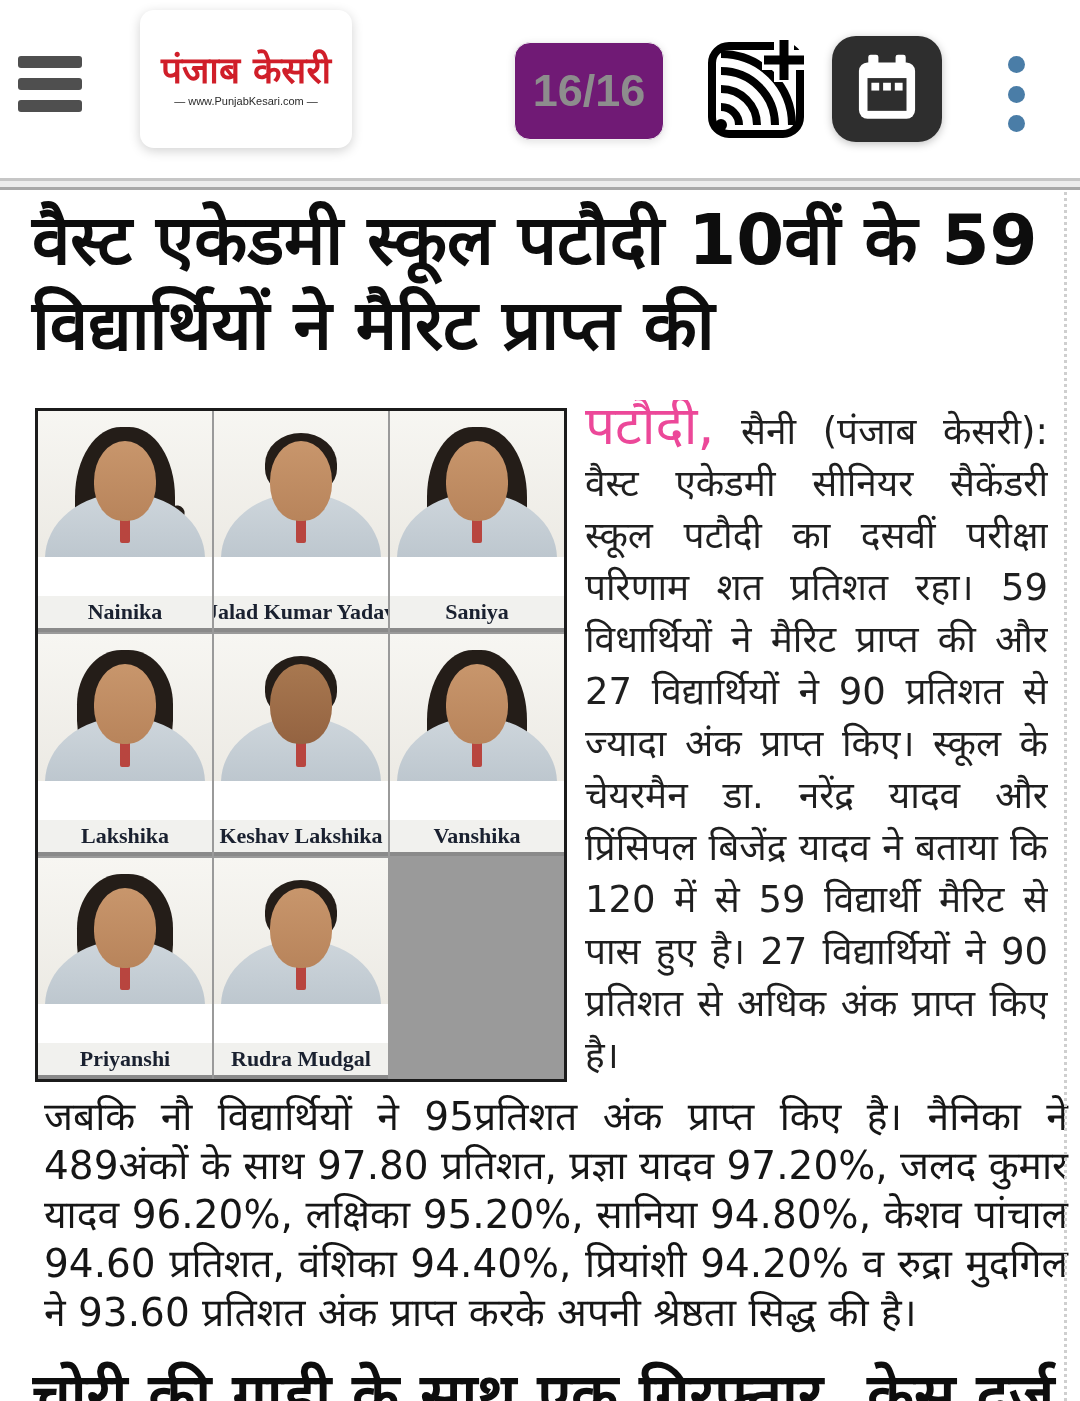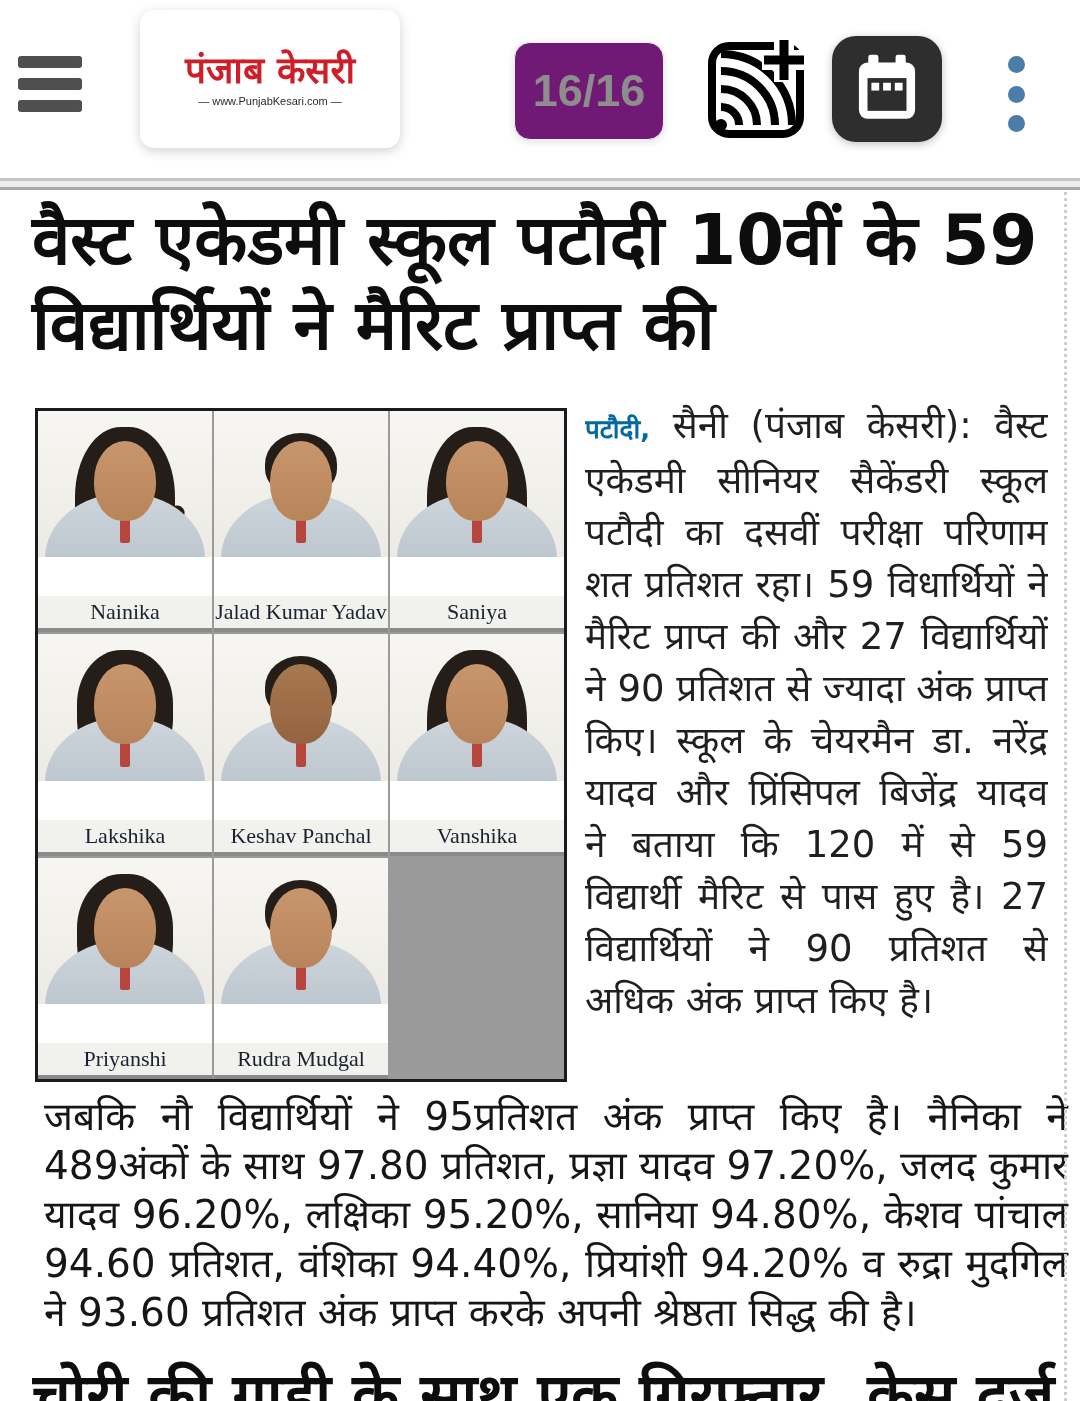--- a/index.html
+++ b/index.html
@@ -6,21 +6,21 @@
   html,body { width:1080px; height:1401px; background:#fff; overflow:hidden;
               font-family:"DejaVu Sans","Liberation Sans",sans-serif; }
   .stage { position:relative; width:1080px; height:1401px; background:#fff; }
 
   
   .app-bar { position:absolute; left:0; top:0; width:1080px; height:178px; background:#fff; }
   .hamburger { position:absolute; left:18px; top:56px; width:64px; height:56px;
                display:flex; flex-direction:column; justify-content:space-between; cursor:pointer; }
   .hamburger span { display:block; width:64px; height:12px; background:#4f4f4f; border-radius:3px; }
 
-  .logo-card { position:absolute; left:140px; top:10px; width:260px; height:138px;
+  .logo-card { position:absolute; left:140px; top:10px; width:212px; height:138px;
                background:#fff; border-radius:14px; box-shadow:0 3px 12px rgba(0,0,0,.18);
                display:flex; flex-direction:column; align-items:center; justify-content:center; }
   .logo-title { color:#d01e29; font-weight:800; font-size:37px; line-height:40px; white-space:nowrap; }
   .logo-sub   { color:#2a2a2a; font-size:11px; margin-top:4px; font-family:"Liberation Sans",sans-serif; white-space:nowrap; }
 
   .page-card { position:absolute; left:514px; top:42px; width:150px; height:98px; background:#701a75;
                border-radius:16px; border:1px solid #f1f1f1; box-shadow:0 2px 8px rgba(0,0,0,.12);
                display:flex; align-items:center; justify-content:center; }
   .page-card span { color:#8d8d8d; font-weight:700; font-size:45px; font-family:"Liberation Sans",sans-serif; }
 
@@ -56,26 +56,26 @@
                    background:#b8453f; border-radius:2px; }
   .v-boy .hair        { height:62px; width:72px; top:22px; border-radius:50% 50% 42% 42%; }
   .v-girl-long .hair  { height:152px; width:100px; }
   .v-girl-bob .hair   { height:118px; width:96px; }
   .v-braid .hair::after { content:""; position:absolute; right:-4px; top:78px; width:15px; height:86px;
                           background:#241d18; border-radius:8px; transform:rotate(9deg); }
   .v-dark .face { background:linear-gradient(#a87850,#946341); }
   .v-dark .neck { background:#946341; }
   .caption { height:36px; background:#f1f1ee; border-bottom:4px solid #8a8a8a;
              display:flex; align-items:center; justify-content:center;
-             font-family:"Liberation Serif","DejaVu Serif",serif; font-weight:400; font-size:22px;
+             font-family:"Liberation Serif","DejaVu Serif",serif; font-weight:700; font-size:22px;
              color:#1a2130; white-space:nowrap; overflow:hidden;margin-top:39px; }
 
   .body-col { position:absolute; left:585px; top:400px; width:463px; height:680px;
               font-size:37px; line-height:52px; color:#1f1f1f; text-align:justify; overflow:hidden; }
-  .dateline { font-weight:700; font-size:26px; color:#0369a1; }
+  .dateline { font-weight:400; font-size:53px; color:#ec4899; }
 
   .para2 { position:absolute; left:44px; top:1092px; width:1024px;
            font-size:39px; line-height:49px; color:#161616; text-align:justify; }
 
   .next-headline { position:absolute; left:32px; top:1352px; width:1040px;
                    font-size:61px; font-weight:800; color:#0d0d0d; white-space:nowrap; overflow:hidden; }
 
   .scan-edge { position:absolute; right:13px; top:192px; height:1209px; border-left:3px dotted #cfcfcf; }
 </style>
 </head>
@@ -180,21 +180,21 @@
         <div class="caption">Lakshika</div>
       </div>
       <div class="cell">
         <div class="avatar v-boy v-dark">
           <div class="hair"></div>
           <div class="neck"></div>
           <div class="shirt"></div>
           <div class="tie"></div>
           <div class="face"></div>
         </div>
-        <div class="caption">Keshav Panchal</div>
+        <div class="caption">Keshav Lakshika</div>
       </div>
       <div class="cell">
         <div class="avatar v-girl-long">
           <div class="hair"></div>
           <div class="neck"></div>
           <div class="shirt"></div>
           <div class="tie"></div>
           <div class="face"></div>
         </div>
         <div class="caption">Vanshika</div>

